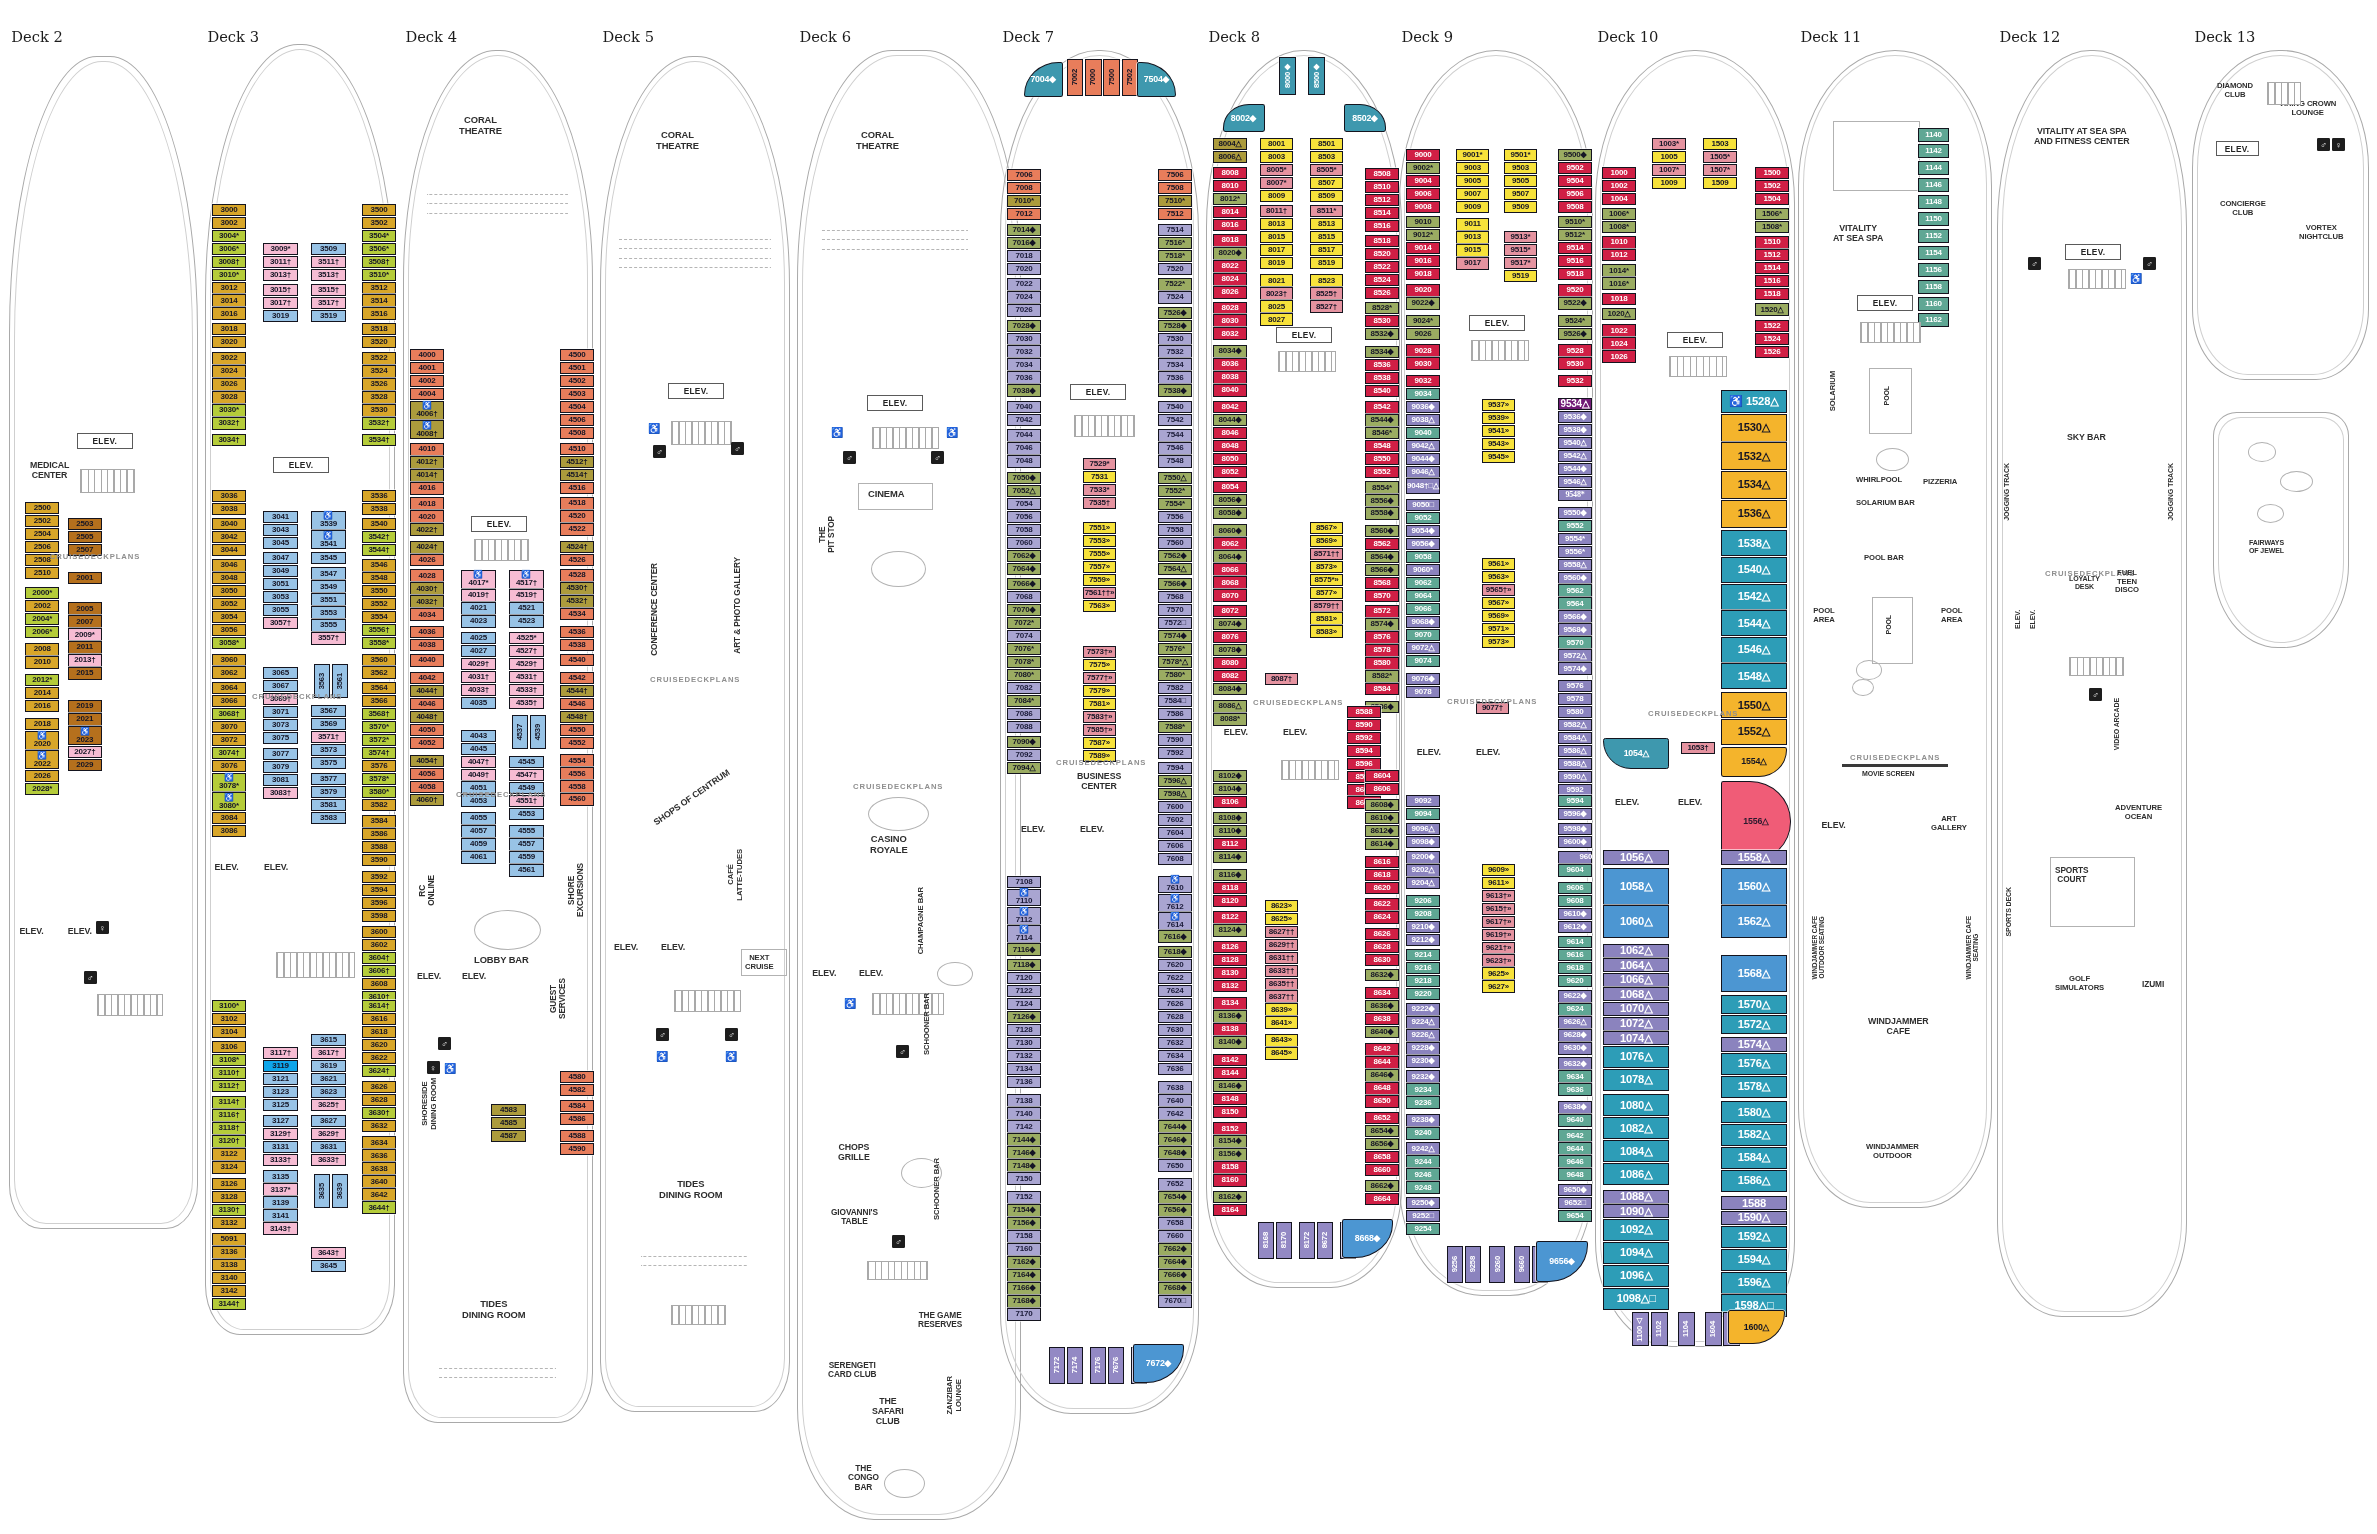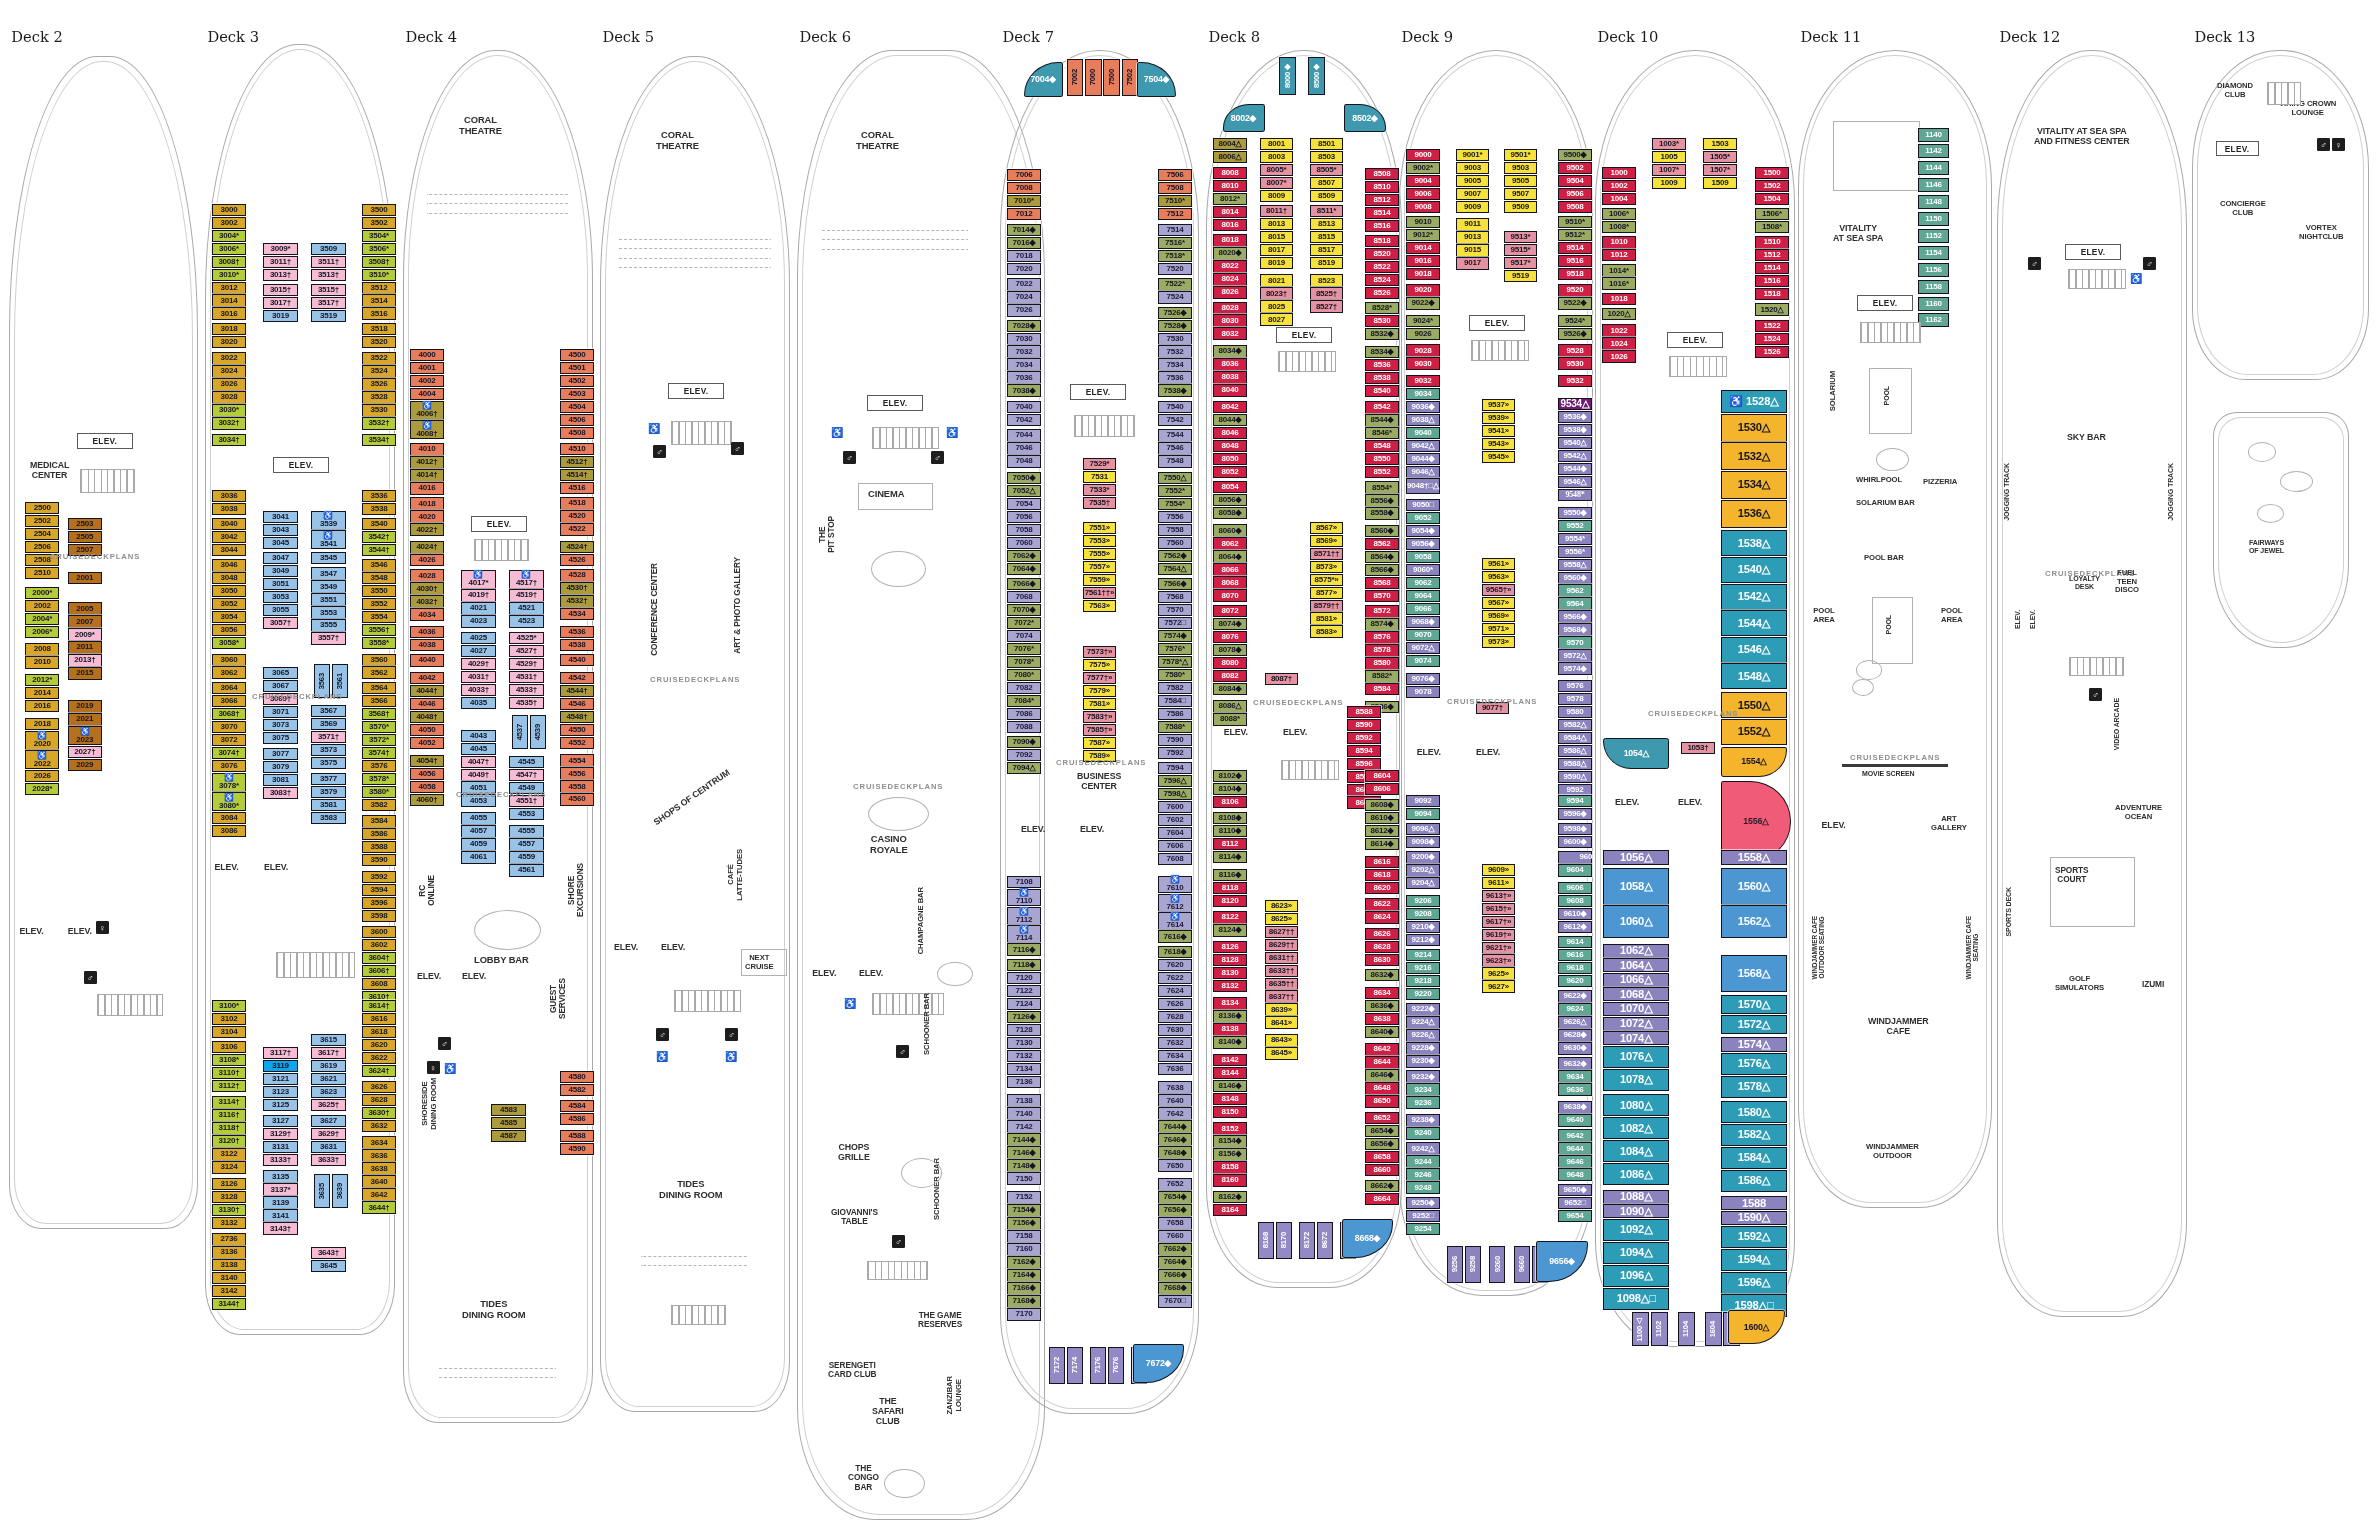--- a/index.html
+++ b/index.html
@@ -280,21 +280,21 @@
         <div class="cab" style="background: rgb(181, 204, 58); color: rgb(21, 21, 37); height: 12.4px; margin-top: 4.1px; font-size: 8px;">3114†</div>
         <div class="cab" style="background: rgb(181, 204, 58); color: rgb(21, 21, 37); height: 12.4px; margin-top: 0.6px; font-size: 8px;">3116†</div>
         <div class="cab" style="background: rgb(181, 204, 58); color: rgb(21, 21, 37); height: 12.4px; margin-top: 0.6px; font-size: 8px;">3118†</div>
         <div class="cab" style="background: rgb(181, 204, 58); color: rgb(21, 21, 37); height: 12.4px; margin-top: 0.6px; font-size: 8px;">3120†</div>
         <div class="cab" style="background: rgb(216, 166, 41); color: rgb(21, 21, 37); height: 12.4px; margin-top: 0.6px; font-size: 8px;">3122</div>
         <div class="cab" style="background: rgb(216, 166, 41); color: rgb(21, 21, 37); height: 12.4px; margin-top: 0.6px; font-size: 8px;">3124</div>
         <div class="cab" style="background: rgb(216, 166, 41); color: rgb(21, 21, 37); height: 12.4px; margin-top: 4.1px; font-size: 8px;">3126</div>
         <div class="cab" style="background: rgb(216, 166, 41); color: rgb(21, 21, 37); height: 12.4px; margin-top: 0.6px; font-size: 8px;">3128</div>
         <div class="cab" style="background: rgb(181, 204, 58); color: rgb(21, 21, 37); height: 12.4px; margin-top: 0.6px; font-size: 8px;">3130†</div>
         <div class="cab" style="background: rgb(216, 166, 41); color: rgb(21, 21, 37); height: 12.4px; margin-top: 0.6px; font-size: 8px;">3132</div>
-        <div class="cab" style="background: rgb(216, 166, 41); color: rgb(21, 21, 37); height: 12.4px; margin-top: 4.1px; font-size: 8px;">2736</div>
+        <div class="cab" style="background: rgb(216, 166, 41); color: rgb(21, 21, 37); height: 12.4px; margin-top: 4.1px; font-size: 8px;">5091</div>
         <div class="cab" style="background: rgb(216, 166, 41); color: rgb(21, 21, 37); height: 12.4px; margin-top: 0.6px; font-size: 8px;">3136</div>
         <div class="cab" style="background: rgb(216, 166, 41); color: rgb(21, 21, 37); height: 12.4px; margin-top: 0.6px; font-size: 8px;">3138</div>
         <div class="cab" style="background: rgb(216, 166, 41); color: rgb(21, 21, 37); height: 12.4px; margin-top: 0.6px; font-size: 8px;">3140</div>
         <div class="cab" style="background: rgb(216, 166, 41); color: rgb(21, 21, 37); height: 12.4px; margin-top: 0.6px; font-size: 8px;">3142</div>
         <div class="cab" style="background: rgb(181, 204, 58); color: rgb(21, 21, 37); height: 12.4px; margin-top: 0.6px; font-size: 8px;">3144†</div>
       </div>
       <div class="col" style="left: 58px; top: 1002px; width: 35px;">
         <div class="cab" style="background: rgb(246, 188, 211); color: rgb(21, 21, 37); height: 12.4px; margin-top: 0.6px; font-size: 8px;">3117†</div>
         <div class="cab" style="background: #0ea5e9; color: rgb(21, 21, 37); height: 12.4px; margin-top: 0.6px; font-size: 8px;">3119</div>
         <div class="cab" style="background: rgb(152, 195, 230); color: rgb(21, 21, 37); height: 12.4px; margin-top: 0.6px; font-size: 8px;">3121</div>
@@ -544,21 +544,21 @@
       <div class="wc" style="left: 56px; top: 972px;">♂</div>
       <div class="wc" style="left: 125px; top: 972px;">♂</div>
       <div class="acc" style="left: 56px; top: 995px;">♿</div>
       <div class="acc" style="left: 125px; top: 995px;">♿</div>
       <div class="vlab" style="left: 59px; top: 1123px; font-size: 9.4px;">TIDES
 DINING ROOM</div>
       <div class="arc" style="left: 41px; top: 1173px; width: 106px; height: 27px;"></div>
       <div class="arc" style="left: 41px; top: 1182px; width: 106px; height: 27px;"></div>
       <div class="stairs" style="left: 71px; top: 1249px; width: 53px; height: 17.7px;"></div>
     </div>
-    <div class="deck" style="left: 797px; top: 50px; width: 224px; height: 1470px; padding-left: 24px;">
+    <div class="deck" style="left: 797px; top: 50px; width: 224px; height: 1470px;">
       <div class="deck-label" style="top: -22px;">Deck 6</div>
       <div class="hull" style="border-radius: 95px 95px 77px 77px / 230px 230px 112px 112px;"></div>
       <div class="vlab" style="left: 59px; top: 80px; font-size: 9.4px;">CORAL
 THEATRE</div>
       <div class="arc" style="left: 23.6px; top: 127px; width: 147px; height: 53px;"></div>
       <div class="arc" style="left: 23.6px; top: 136px; width: 147px; height: 53px;"></div>
       <div class="arc" style="left: 23.6px; top: 146px; width: 147px; height: 53px;"></div>
       <div class="elev" style="left: 70px; top: 345px; width: 54px; height: 14px;">ELEV.</div>
       <div class="acc" style="left: 34px; top: 377px;">♿</div>
       <div class="acc" style="left: 149px; top: 377px;">♿</div>

